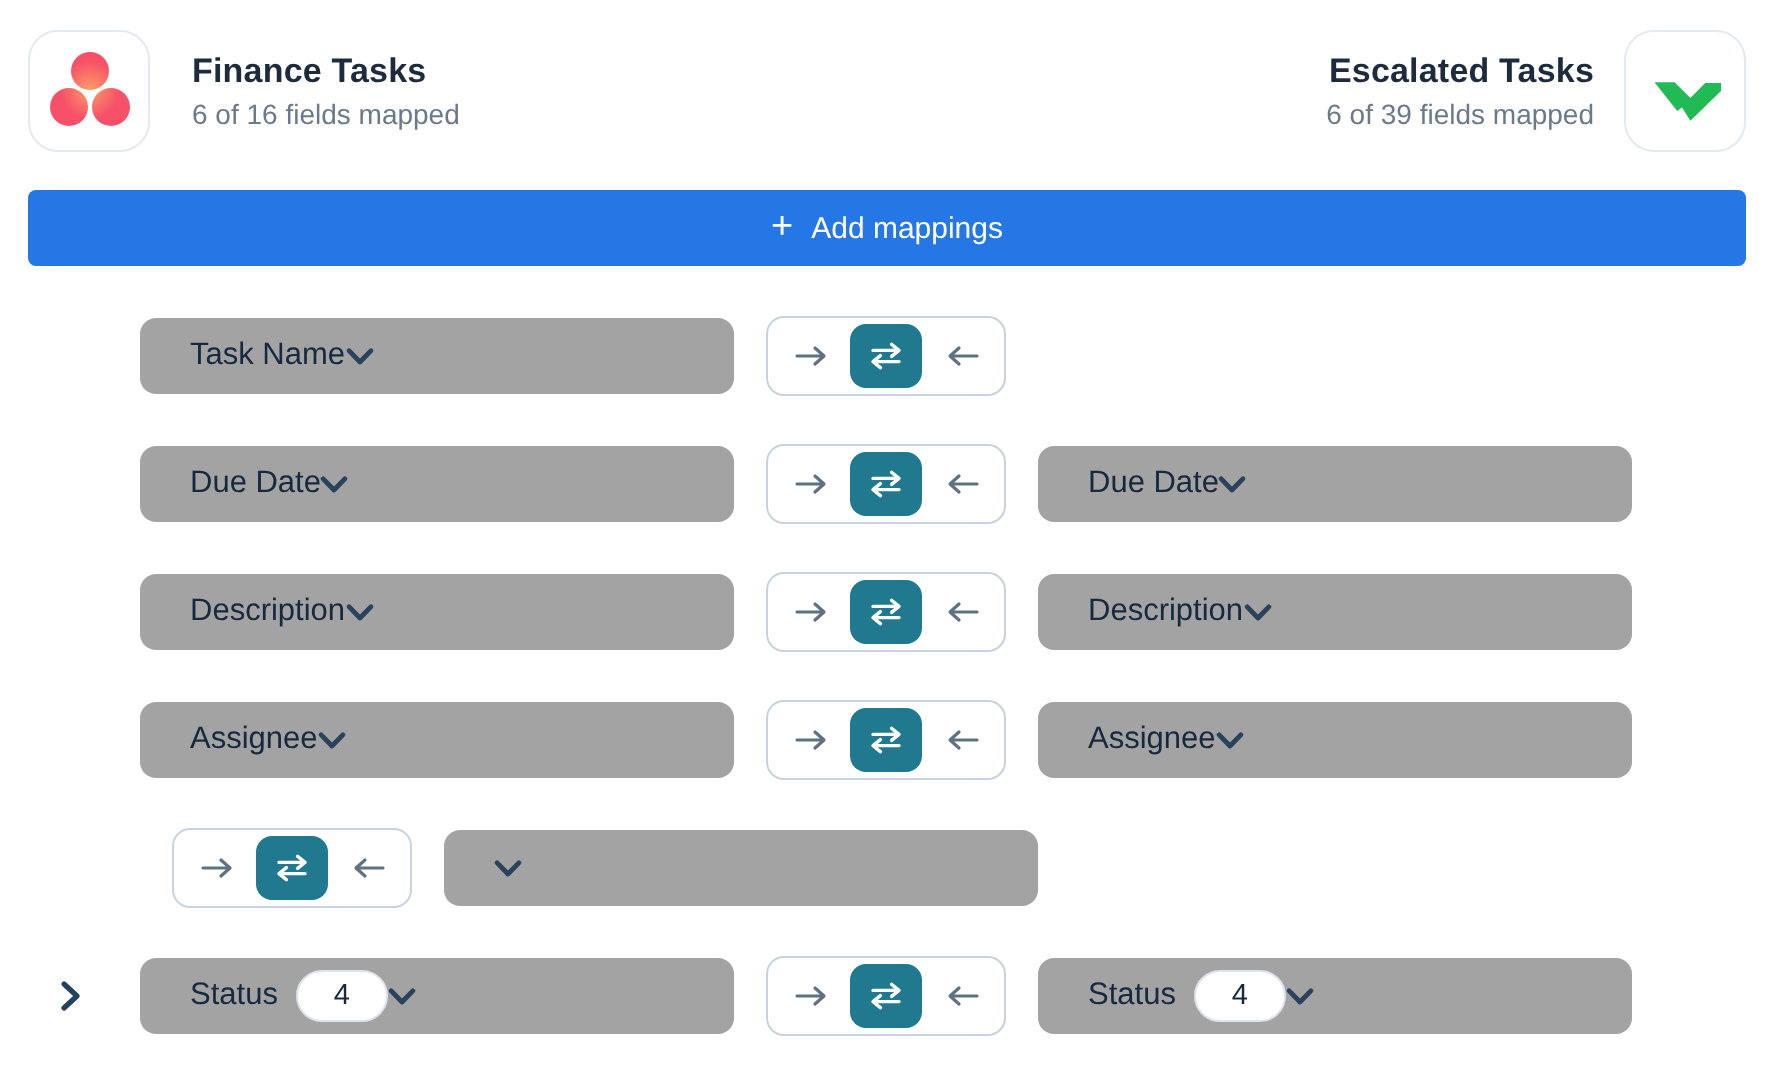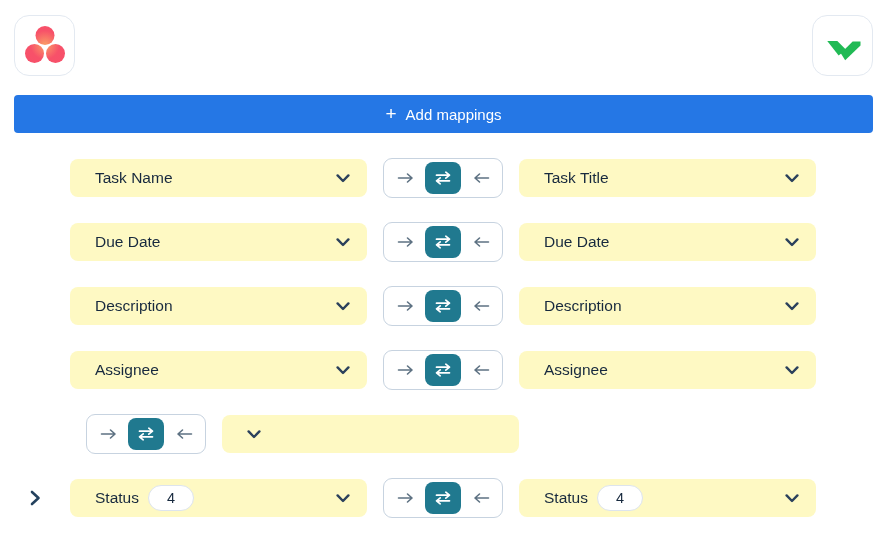--- a/index.html
+++ b/index.html
@@ -25,22 +25,22 @@
              background: #2577e5; color: #ffffff; border: none; border-radius: 4px;
              font-family: inherit; font-size: 15px; cursor: pointer; }
   .add-btn .plus { font-size: 19px; font-weight: 400; line-height: 1; position: relative; top: -1px; }
 
   
   .rows { margin-top: 26px; }
   .map-row { display: flex; align-items: center; height: 38px; margin-bottom: 26px; }
   .gutter { width: 70px; display: flex; align-items: center; justify-content: center; flex: 0 0 auto; }
   .expand-btn { background: none; border: none; cursor: pointer; padding: 4px; line-height: 0; }
 
-  .select { width: 297px; height: 38px; flex: 0 0 auto; background: #fef9c3; border-radius: 8px;
-            display: flex; align-items: center; justify-content: space-between;
+  .select { width: 297px; height: 38px; flex: 0 0 auto; background: #a3a3a3; border-radius: 8px;
+            display: flex; align-items: center; 
             padding: 0 17px 0 25px; cursor: pointer; }
   .sel-left  { }
   .sel-right { margin-left: 16px; }
   .sel-label { display: flex; align-items: center; font-size: 15.5px; color: #17293e; }
   .badge { display: inline-flex; align-items: center; justify-content: center;
            min-width: 46px; height: 26px; margin-left: 9px; padding: 0 12px;
            background: #ffffff; border: 1px solid #dde4ed; border-radius: 999px;
            font-size: 14.5px; color: #17293e; }
 
   .sync { width: 120px; height: 40px; flex: 0 0 auto; margin-left: 16px;
@@ -64,23 +64,31 @@
             <stop offset="0%" stop-color="#fa9e66"></stop>
             <stop offset="60%" stop-color="#f75169"></stop>
             <stop offset="100%" stop-color="#f7506a"></stop>
           </radialGradient>
         </defs>
         <circle cx="20" cy="9.5" r="9.5" fill="url(#asanaGrad)"></circle>
         <circle cx="9.5" cy="27.5" r="9.5" fill="url(#asanaGrad)"></circle>
         <circle cx="30.5" cy="27.5" r="9.5" fill="url(#asanaGrad)"></circle>
       </svg>
     </div>
+    <div class="conn-text">
+      <div class="conn-title">Finance Tasks</div>
+      <div class="conn-sub">6 of 16 fields mapped</div>
+    </div>
   </div>
 
   <div class="connector connector-right">
+    <div class="conn-text">
+      <div class="conn-title">Escalated Tasks</div>
+      <div class="conn-sub">6 of 39 fields mapped</div>
+    </div>
     <div class="logo-card">
       <svg width="42" height="42" viewBox="0 0 48 48">
         <polygon points="6,19.5 17.5,19.5 27.5,29.5 19,36" fill="#21ba55"></polygon>
         <polygon points="21.5,33.5 35,20 44,20 44,24.5 26.5,41.5" fill="#21ba55"></polygon>
       </svg>
     </div>
   </div>
 </div>
 
 <button class="add-btn">
@@ -120,29 +128,20 @@
           <path d="M15.5 9.8 H3 M6.2 6.8 L2.5 9.8 L6.2 12.8" stroke="#ffffff" stroke-width="1.7" fill="none" stroke-linecap="round" stroke-linejoin="round"></path>
         </svg>
       </button>
       <button class="sync-seg">
         <svg width="17" height="12" viewBox="0 0 17 12">
           <path d="M15.5 6 H2.5 M6.5 2 L2 6 L6.5 10" stroke="#5e7283" stroke-width="1.6" fill="none" stroke-linecap="round" stroke-linejoin="round"></path>
         </svg>
       </button>
     </div>
 
-    <div class="select sel-right">
-      <span class="sel-label">
-        <span class="lbl lbl-right">Task Title</span>
-
-      </span>
-      <svg width="14" height="9" viewBox="0 0 14 9">
-        <path d="M1.6 1.4 L7 7 L12.4 1.4" stroke="#2b415c" stroke-width="2.4" fill="none" stroke-linecap="round" stroke-linejoin="round"></path>
-      </svg>
-    </div>
   </div>
 
   <div class="map-row">
     <div class="gutter">
       <button class="expand-btn" style="visibility: hidden;">
         <svg width="11" height="16" viewBox="0 0 11 16">
           <path d="M2 2 L8.5 8 L2 14" stroke="#24425e" stroke-width="2.6" fill="none" stroke-linecap="round" stroke-linejoin="round"></path>
         </svg>
       </button>
     </div>

